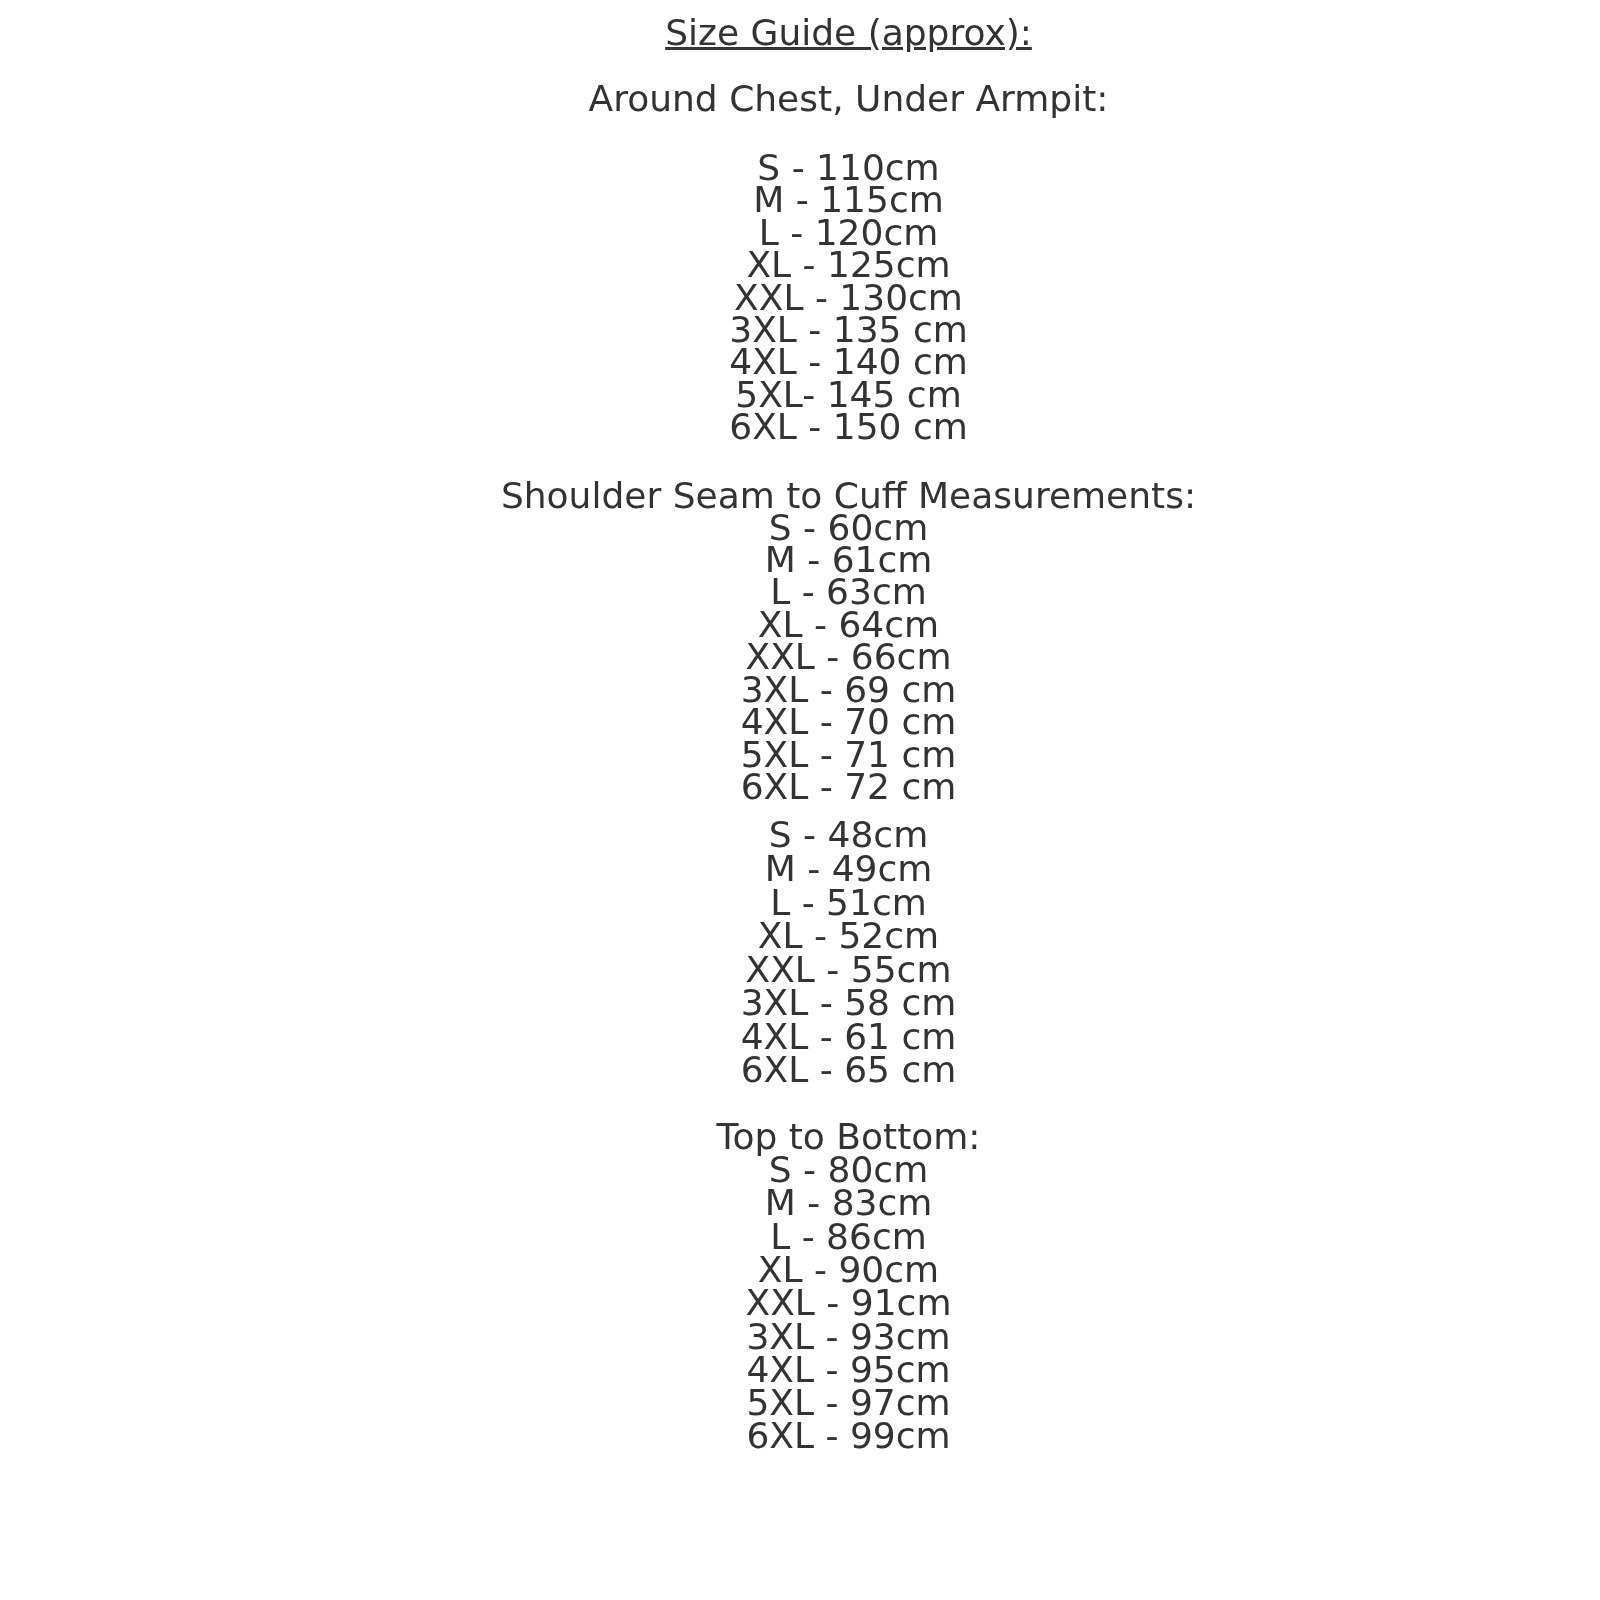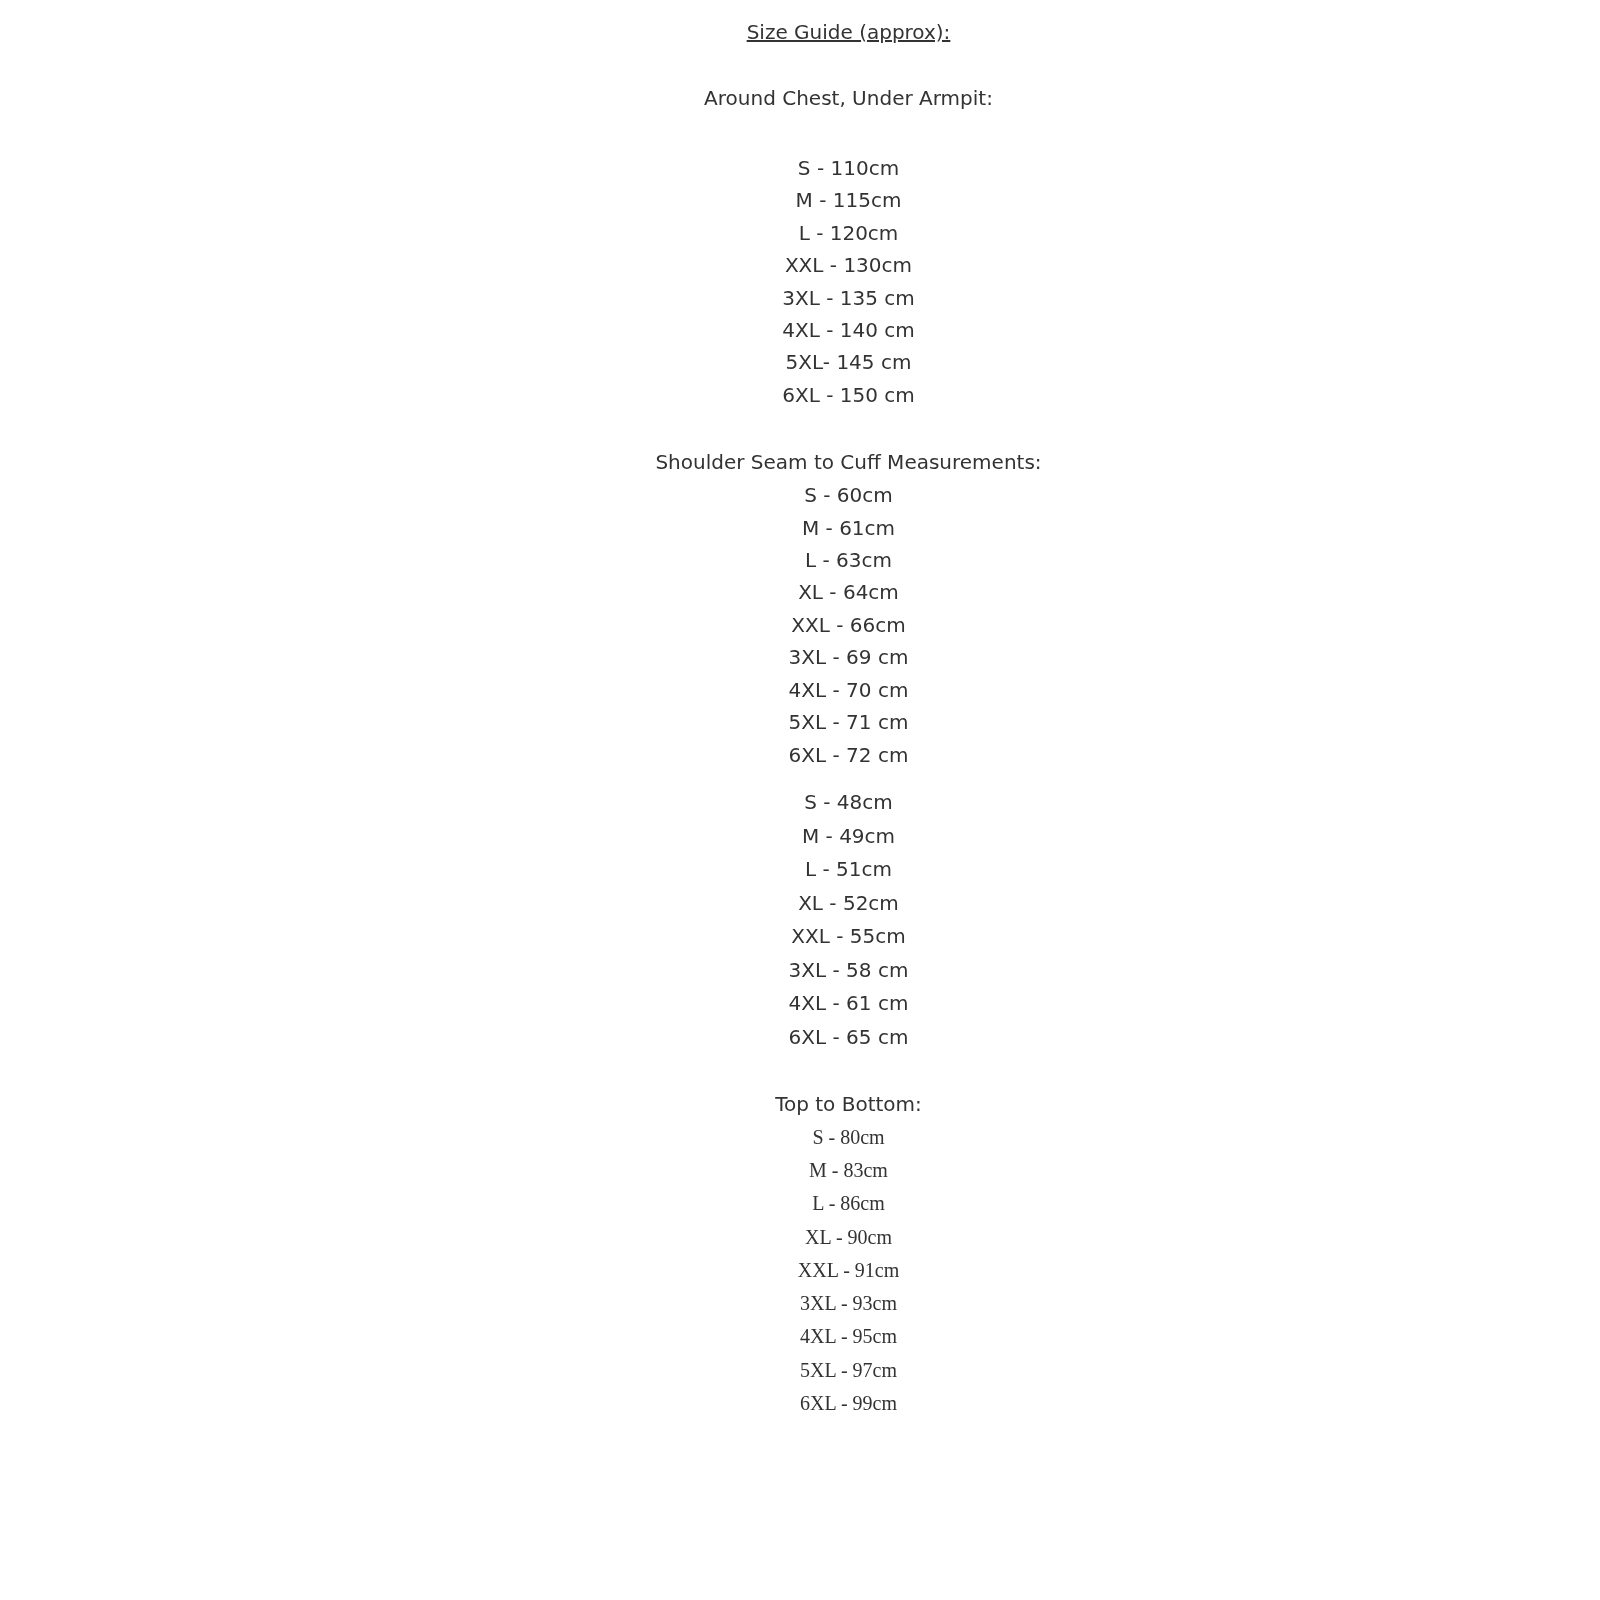--- a/index.html
+++ b/index.html
@@ -13,21 +13,21 @@
     background: #ffffff;
     font-family: "DejaVu Sans", sans-serif;
     color: #333333;
   }
   .page {
     box-sizing: border-box;
     width: 1600px;
     padding-left: 97px;   
     padding-top: 16px;
     text-align: center;
-    font-size: 20px;
+    font-size: 36px;
   }
   .doc-title {
     line-height: 33px;
     text-decoration: underline;
   }
   .section-heading {
     line-height: 33px;
     text-align: center;
   }
   .rows div {
@@ -40,36 +40,37 @@
 
   .section-2 .section-heading { margin-top: 35px; }
   .section-2 .rows { }
   .section-2 .rows div { line-height: 32.4px; }
 
   .section-3 .section-heading { margin-top: 40px; }
   .section-3 .rows { margin-top: 15px; }
   .section-3 .rows div { line-height: 33.6px; }
 
   .section-4 .section-heading { margin-top: 33px; }
-  .section-4 .rows { margin-top: 0; font-family: Liberation Serif, serif; }
+  .section-4 .rows { margin-top: 0; }
   .section-4 .rows div { line-height: 33.3px; }
 </style>
 </head>
 <body style="color: rgb(51, 51, 51); background: rgb(255, 255, 255);">
 
 <div class="page">
 
   <div class="doc-title">Size Guide (approx):</div>
 
   <div class="section section-1">
     <div class="section-heading">Around Chest, Under Armpit:</div>
     <div class="rows">
       <div>S - 110cm</div>
       <div>M - 115cm</div>
       <div>L - 120cm</div>
+      <div>XL - 125cm</div>
       <div>XXL - 130cm</div>
       <div>3XL - 135 cm</div>
       <div>4XL - 140 cm</div>
       <div>5XL- 145 cm</div>
       <div>6XL - 150 cm</div>
     </div>
   </div>
 
   <div class="section section-2">
     <div class="section-heading">Shoulder Seam to Cuff Measurements:</div>

